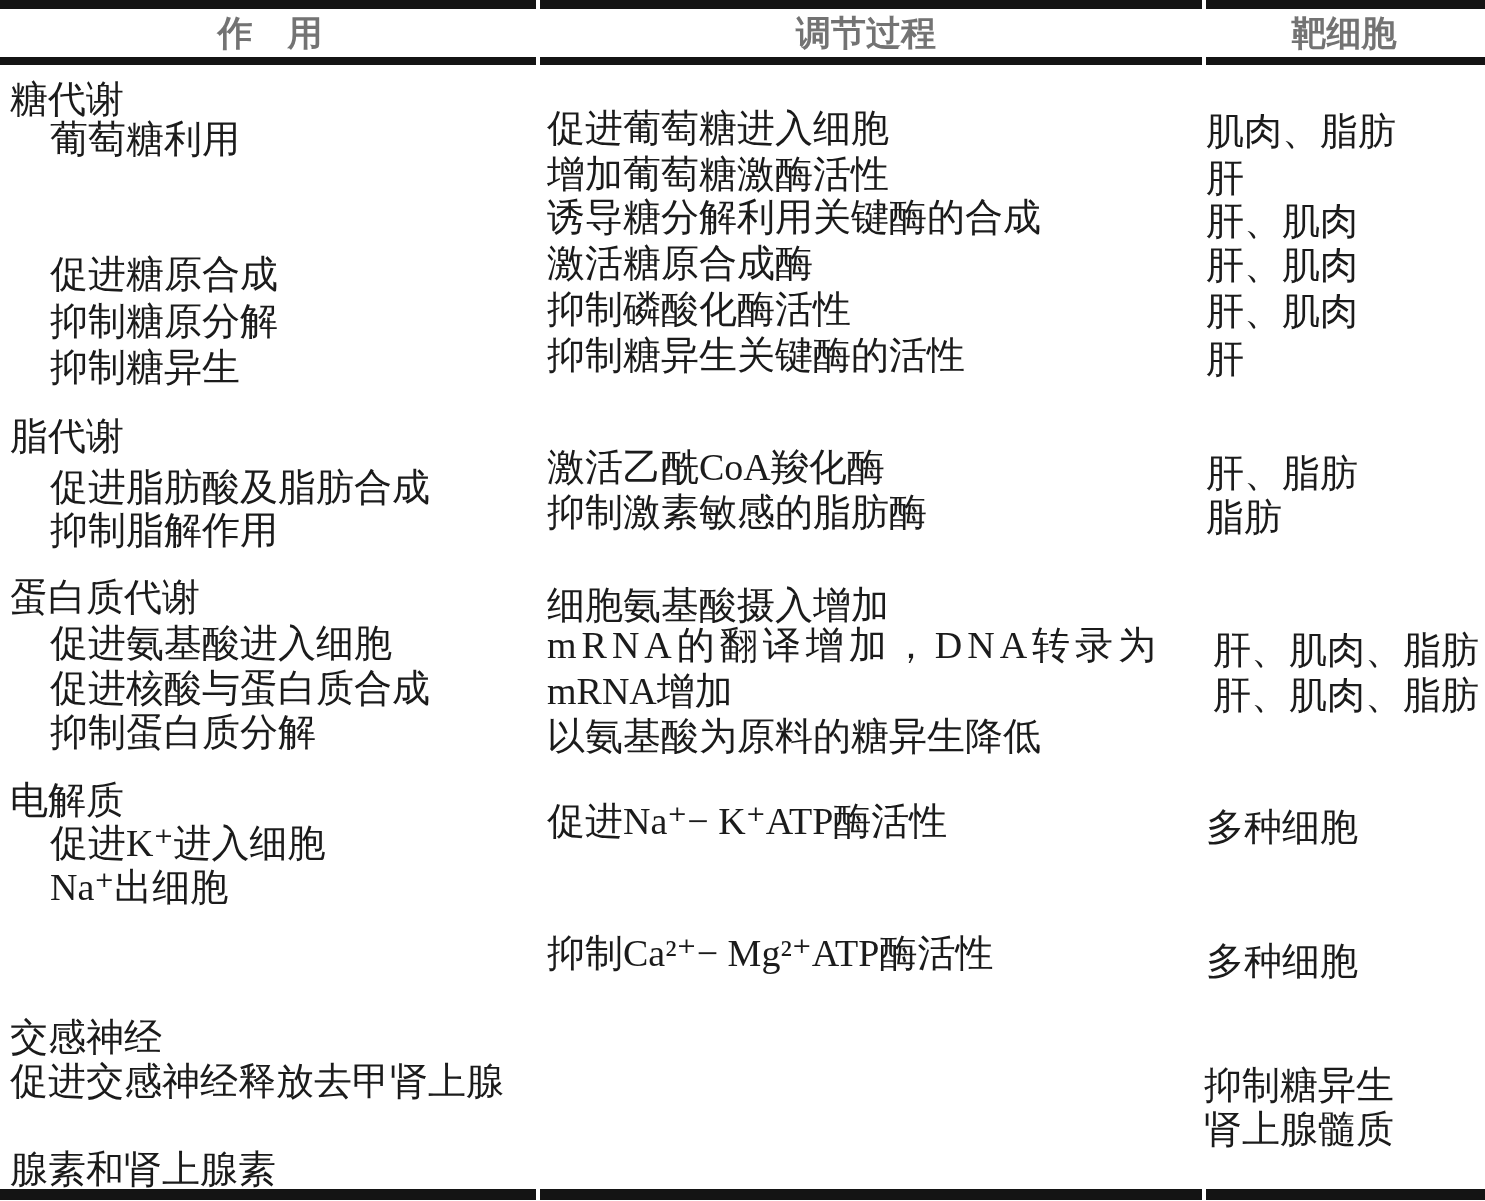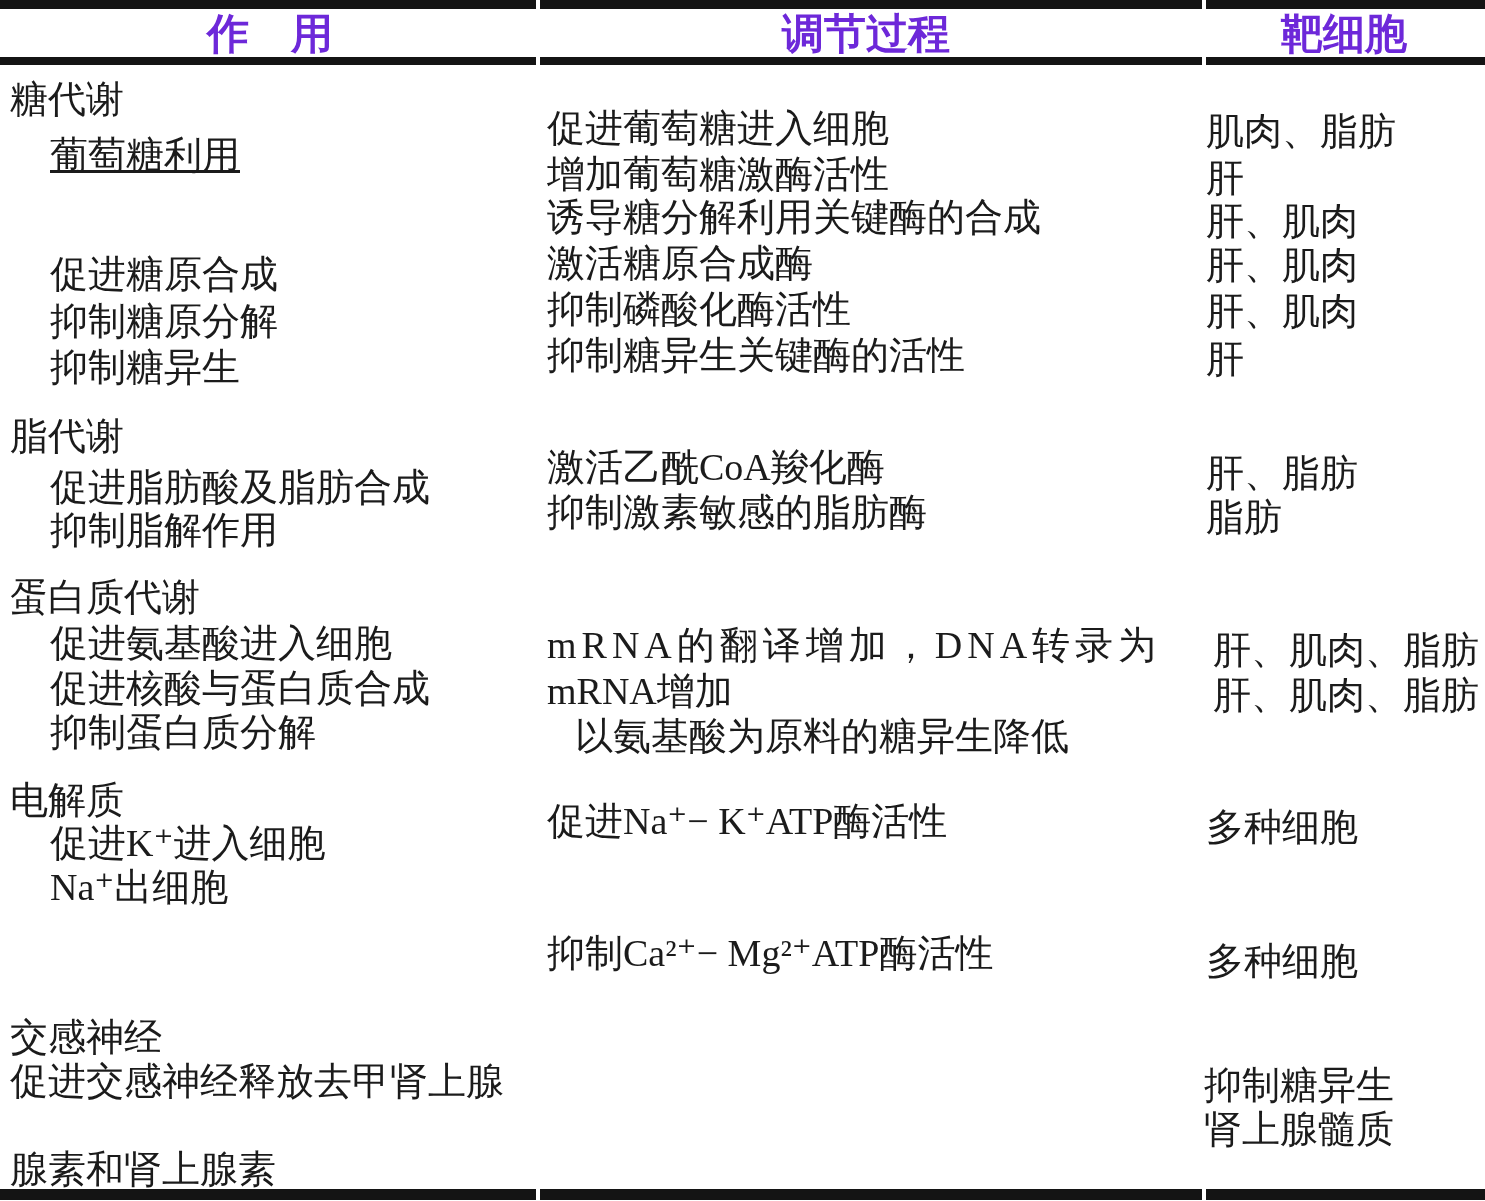--- a/index.html
+++ b/index.html
@@ -22,26 +22,26 @@
   }
   .line {
     position: absolute;
     font-size: 38px;
     line-height: 46px;
     white-space: nowrap;
     color: #1b1b1b;
   }
   .hdr {
     position: absolute;
-    font-size: 42px;
+    font-size: 35px;
     font-weight: 700;
     line-height: 46px;
     white-space: nowrap;
     transform: translateX(-50%);
-    color: #6d28d9;
+    color: #737373;
   }
   .tracked {
     letter-spacing: 5px;
   }
 </style>
 </head>
 <body>
 
 <div class="page">
 
@@ -55,21 +55,21 @@
 
   <div class="rule" style="left:0; top:1189px; width:536px; height:11px;"></div>
   <div class="rule" style="left:540px; top:1189px; width:662px; height:11px;"></div>
   <div class="rule" style="left:1206px; top:1189px; width:279px; height:11px;"></div>
 
   <div class="hdr" style="left:270px; top:11px;">作　用</div>
   <div class="hdr" style="left:866px; top:11px;">调节过程</div>
   <div class="hdr" style="left:1344px; top:11px;">靶细胞</div>
 
   <div class="line" style="left:10px; top:76px;">糖代谢</div>
-  <div class="line" style="left:50px; top:132px;text-decoration:underline;">葡萄糖利用</div>
+  <div class="line" style="left:50px; top:116px;">葡萄糖利用</div>
   <div class="line" style="left:50px; top:251px;text-align:center;">促进糖原合成</div>
   <div class="line" style="left:50px; top:298px;">抑制糖原分解</div>
   <div class="line" style="left:50px; top:344px;">抑制糖异生</div>
 
   <div class="line" style="left:547px; top:105px;">促进葡萄糖进入细胞</div>
   <div class="line" style="left:547px; top:151px;">增加葡萄糖激酶活性</div>
   <div class="line" style="left:547px; top:194px;">诱导糖分解利用关键酶的合成</div>
   <div class="line" style="left:547px; top:240px;">激活糖原合成酶</div>
   <div class="line" style="left:547px; top:286px;">抑制磷酸化酶活性</div>
   <div class="line" style="left:547px; top:332px;">抑制糖异生关键酶的活性</div>
@@ -89,23 +89,24 @@
   <div class="line" style="left:547px; top:489px;">抑制激素敏感的脂肪酶</div>
 
   <div class="line" style="left:1206px; top:450px;">肝、脂肪</div>
   <div class="line" style="left:1206px; top:494px;">脂肪</div>
 
   <div class="line" style="left:10px; top:574px;">蛋白质代谢</div>
   <div class="line" style="left:50px; top:620px;">促进氨基酸进入细胞</div>
   <div class="line" style="left:50px; top:665px;">促进核酸与蛋白质合成</div>
   <div class="line" style="left:50px; top:709px;">抑制蛋白质分解</div>
 
+  <div class="line" style="left:547px; top:582px;">细胞氨基酸摄入增加</div>
   <div class="line tracked" style="left:547px; top:622px;">mRNA的翻译增加，DNA转录为</div>
   <div class="line" style="left:547px; top:668px;">mRNA增加</div>
-  <div class="line" style="left:547px; top:713px;margin-left:28px;">以氨基酸为原料的糖异生降低</div>
+  <div class="line" style="left:547px; top:713px;">以氨基酸为原料的糖异生降低</div>
 
   <div class="line" style="left:1213px; top:627px;">肝、肌肉、脂肪</div>
   <div class="line" style="left:1213px; top:672px;">肝、肌肉、脂肪</div>
 
   <div class="line" style="left:10px; top:777px;">电解质</div>
   <div class="line" style="left:50px; top:820px;">促进K⁺进入细胞</div>
   <div class="line" style="left:50px; top:864px;">Na⁺出细胞</div>
 
   <div class="line" style="left:547px; top:798px;">促进Na⁺− K⁺ATP酶活性</div>
   <div class="line" style="left:547px; top:930px;">抑制Ca²⁺− Mg²⁺ATP酶活性</div>

